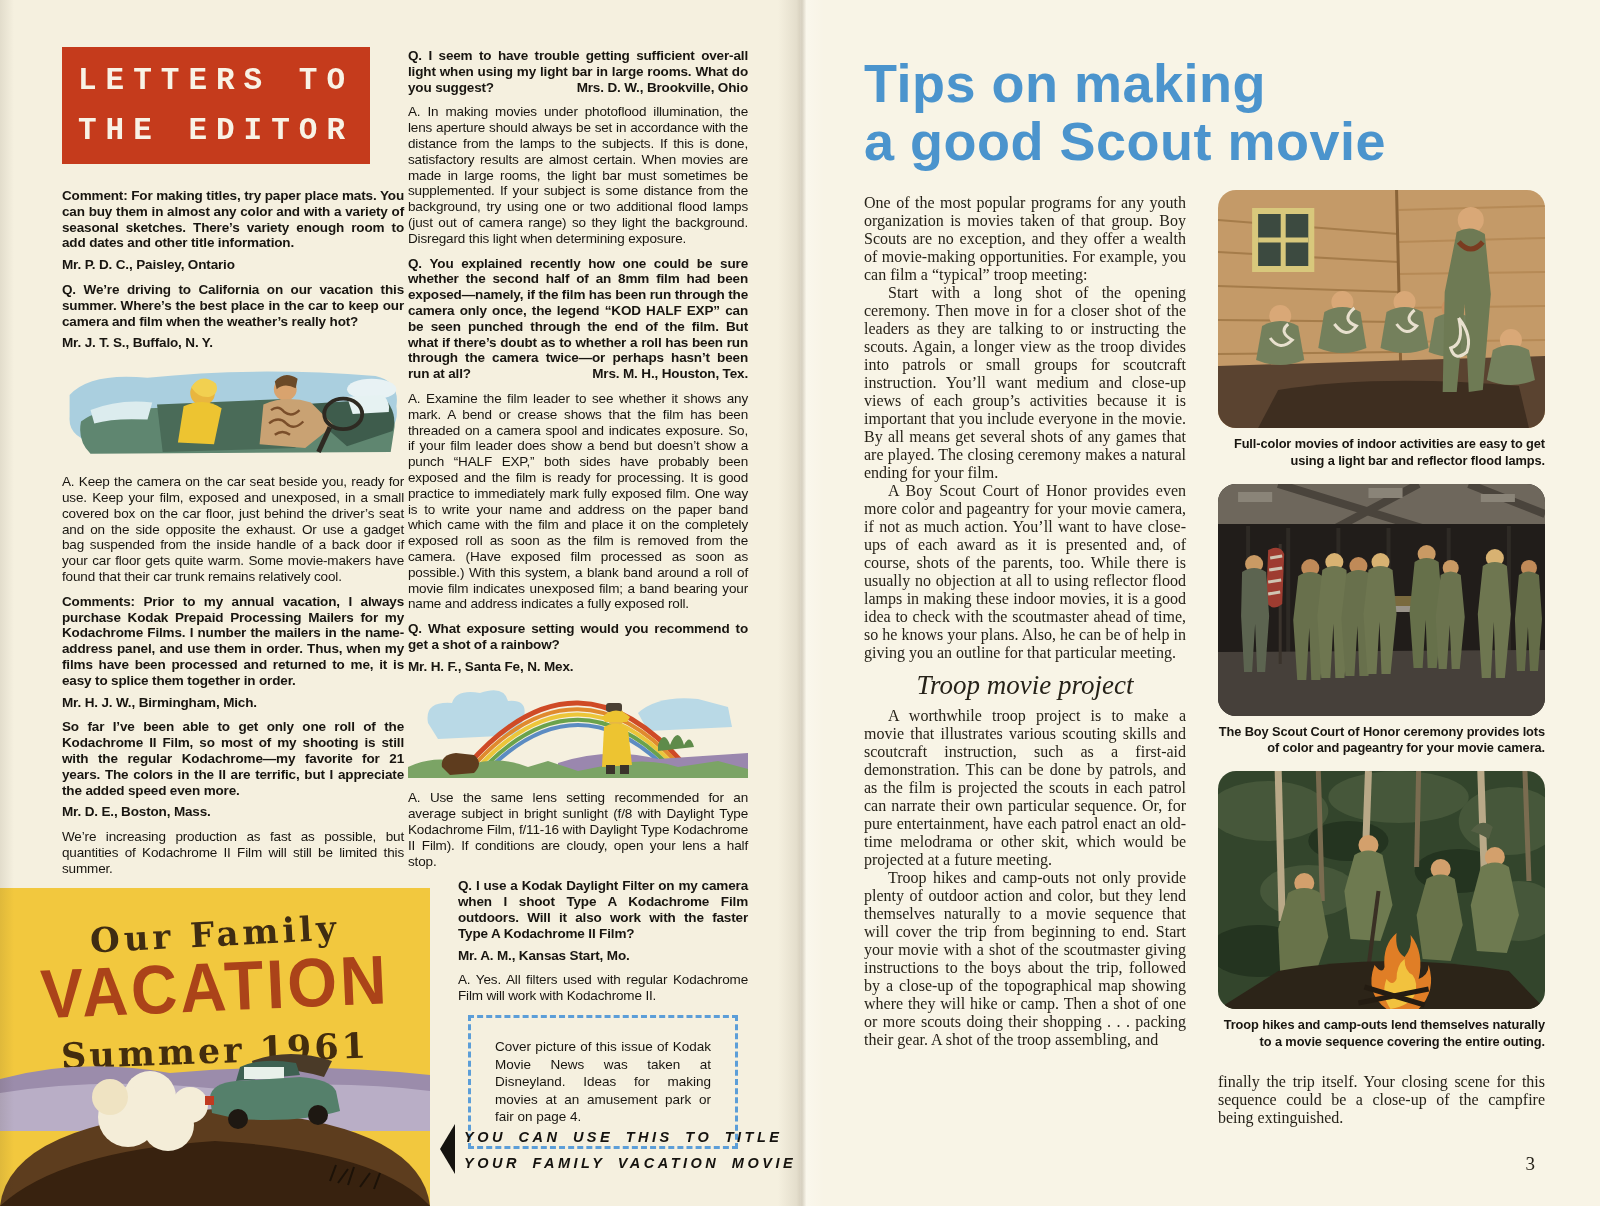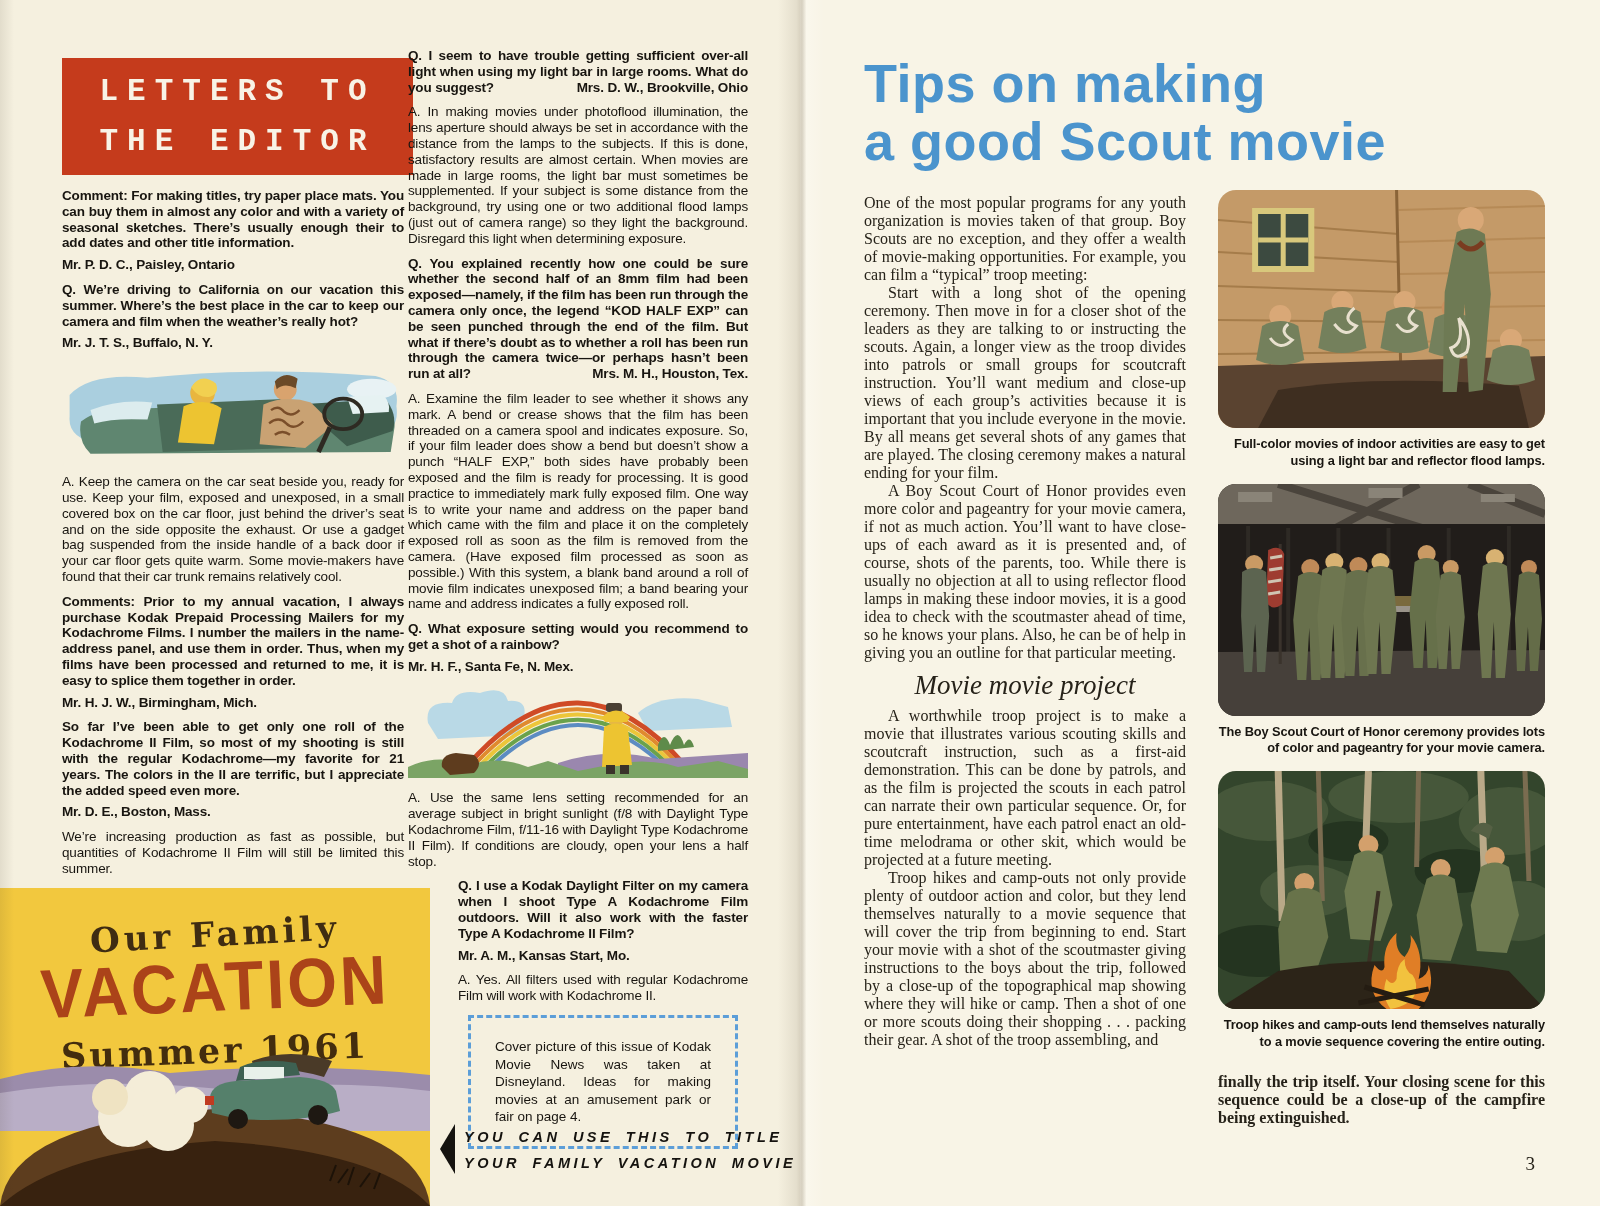--- a/index.html
+++ b/index.html
@@ -7,21 +7,21 @@
     background:#f6f1e1;font-family:"Liberation Sans",sans-serif;}
   .page{position:absolute;top:0;height:1206px;}
   .page.left{left:0;width:800px;background:#f5f0df;}
   .page.right{left:800px;width:800px;background:#f8f4e6;}
   .gutter{position:absolute;top:0;left:778px;width:46px;height:1206px;pointer-events:none;
     background:linear-gradient(to right,rgba(0,0,0,0) 0%,rgba(80,65,40,0.10) 40%,rgba(80,65,40,0.20) 52%,rgba(255,255,250,0.30) 62%,rgba(0,0,0,0) 100%);}
   .edge-left{position:absolute;top:0;left:0;width:14px;height:1206px;pointer-events:none;
     background:linear-gradient(to right,rgba(60,50,30,0.10),rgba(0,0,0,0));}
 
   
-  .masthead{position:absolute;left:62px;top:58px;width:351px;height:117px;background:#c53b1c;
+  .masthead{position:absolute;left:62px;top:47px;width:308px;height:117px;background:#c53b1c;
     color:#f8f3e6;font-family:"Liberation Mono",monospace;font-weight:700;text-align:center;
     font-size:31px;line-height:50px;letter-spacing:9px;padding-top:9px;box-sizing:border-box;}
   .lcol1{position:absolute;left:62px;top:188px;width:342px;}
   .lcol2{position:absolute;left:408px;top:48px;width:340px;}
   .lcol1 p,.lcol2 p{margin:0 0 9px 0;font-size:13.5px;line-height:15.8px;letter-spacing:-0.15px;
     color:#181510;text-align:justify;}
   p.q{font-weight:700;}
   p.a{font-weight:400;}
   p.attr{font-weight:700;text-align:left;margin-top:-3px;}
   .attr-float{float:right;font-weight:700;padding-left:20px;}
@@ -59,38 +59,38 @@
     color:#262219;text-align:justify;}
   .rcol p.indent{text-indent:1.5em;}
   .rp-subhead{font-family:"Liberation Serif",serif;font-style:italic;font-size:27px;
     color:#262219;text-align:center;margin:8px 0 6px 0;}
   .photos{position:absolute;left:418px;top:190px;width:327px;}
   .photo{width:327px;border-radius:18px;overflow:hidden;display:block;}
   .photo svg{display:block;}
   .caption{margin:8px 0 14px 0;font-size:12.8px;line-height:16.8px;font-weight:700;
     letter-spacing:-0.1px;color:#181510;text-align:right;}
   .closing{margin-top:22px;font-family:"Liberation Serif",serif;font-size:16px;line-height:18px;
-    color:#262219;text-align:justify;font-weight:bold;}
+    color:#262219;text-align:justify;}
   .pageno{margin-top:26px;text-align:right;padding-right:10px;
     font-family:"Liberation Serif",serif;font-size:19px;color:#262219;}
 </style>
 </head>
 <body>
 
 <div class="spread">
 
   <div class="page left">
 
     <div class="masthead">
       <div>LETTERS TO</div>
       <div>THE EDITOR</div>
     </div>
 
     <div class="lcol1">
-      <p class="q">Comment: For making titles, try paper place mats. You can buy them in almost any color and with a variety of seasonal sketches. There’s usually enough their to add dates and other title information.</p>
+      <p class="q">Comment: For making titles, try paper place mats. You can buy them in almost any color and with a variety of seasonal sketches. There’s variety enough room to add dates and other title information.</p>
       <p class="attr">Mr. P. D. C., Paisley, Ontario</p>
       <p class="q">Q. We’re driving to California on our vacation this summer. Where’s the best place in the car to keep our camera and film when the weather’s really hot?</p>
       <p class="attr">Mr. J. T. S., Buffalo, N. Y.</p>
 
       <svg class="car-art" viewBox="0 0 360 100">
         <path d="M8 32 Q30 8 90 14 Q200 2 330 12 Q356 18 352 44 Q356 70 330 78 L40 84 Q6 78 8 55 Z" fill="#aacfdf"></path>
         <ellipse cx="326" cy="26" rx="26" ry="11" fill="#e8f2f4"></ellipse>
         <path d="M20 60 Q40 44 90 46 L320 40 Q352 44 350 66 L346 92 L30 94 Q16 80 20 60 Z" fill="#5f8670"></path>
         <path d="M250 42 L340 36 Q354 52 348 70 L300 86 Z" fill="#3e5c4c"></path>
         <path d="M30 48 Q60 36 95 40 L90 58 Q55 56 34 62 Z" fill="#dcecee"></path>
@@ -195,21 +195,21 @@
 
     <div class="rp-title">
       <div>Tips on making</div>
       <div>a good Scout movie</div>
     </div>
 
     <div class="rcol">
       <p>One of the most popular programs for any youth organization is movies taken of that group. Boy Scouts are no exception, and they offer a wealth of movie-making opportunities. For example, you can film a “typical” troop meeting:</p>
       <p class="indent">Start with a long shot of the opening ceremony. Then move in for a closer shot of the leaders as they are talking to or instructing the scouts. Again, a longer view as the troop divides into patrols or small groups for scoutcraft instruction. You’ll want medium and close-up views of each group’s activities because it is important that you include everyone in the movie. By all means get several shots of any games that are played. The closing ceremony makes a natural ending for your film.</p>
       <p class="indent">A Boy Scout Court of Honor provides even more color and pageantry for your movie camera, if not as much action. You’ll want to have close-ups of each award as it is presented and, of course, shots of the parents, too. While there is usually no objection at all to using reflector flood lamps in making these indoor movies, it is a good idea to check with the scoutmaster ahead of time, so he knows your plans. Also, he can be of help in giving you an outline for that particular meeting.</p>
-      <div class="rp-subhead">Movie movie project</div>
+      <div class="rp-subhead">Troop movie project</div>
       <p class="indent">A worthwhile troop project is to make a movie that illustrates various scouting skills and scoutcraft instruction, such as a first-aid demonstration. This can be done by patrols, and as the film is projected the scouts in each patrol can narrate their own particular sequence. Or, for pure entertainment, have each patrol enact an old-time melodrama or other skit, which would be projected at a future meeting.</p>
       <p class="indent">Troop hikes and camp-outs not only provide plenty of outdoor action and color, but they lend themselves naturally to a movie sequence that will cover the trip from beginning to end. Start your movie with a shot of the scoutmaster giving instructions to the boys about the trip, followed by a close-up of the topographical map showing where they will hike or camp. Then a shot of one or more scouts doing their shopping . . . packing their gear. A shot of the troop assembling, and</p>
     </div>
 
     <div class="photos">
 
       <div class="photo">
         <svg viewBox="0 0 326 238" width="327" height="238" preserveAspectRatio="none">
           <rect width="326" height="238" fill="#c49a68"></rect>
           <g stroke="#a57c4a" stroke-width="2">

